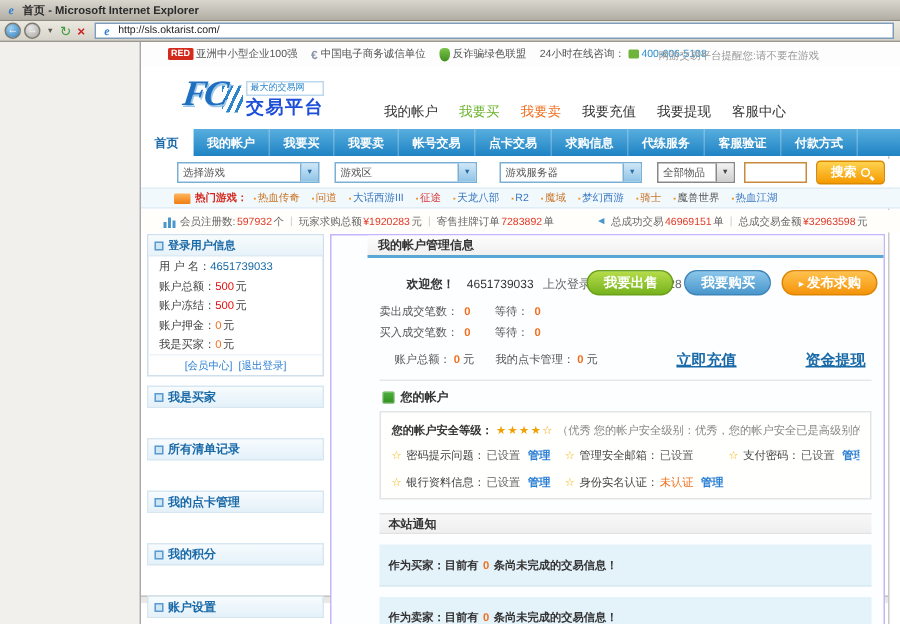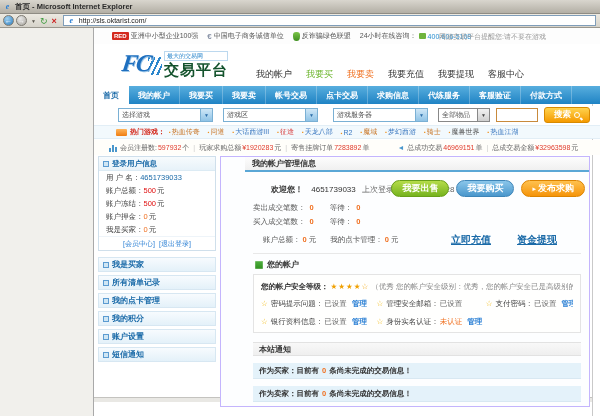--- a/index.html
+++ b/index.html
@@ -53,21 +53,21 @@
 
   
   .header { position:absolute; left:0; top:16px; width:507px; height:42px; background:#fff; }
   .logo { position:absolute; left:28px; top:6px; display:flex; align-items:flex-end; }
   .logo-mark { font:italic bold 24px "Liberation Serif",serif; color:#1e6fbf;
     letter-spacing:-2px; transform:skewX(-8deg); text-shadow:1px 1px 0 #9cc6e8; }
   .logo-waves { width:14px; height:18px; margin:0 2px 2px -2px;
     background:repeating-linear-gradient(115deg,#2a86cc 0 2px,transparent 2px 5px); }
   .logo-right { display:flex; flex-direction:column; line-height:1; }
   .logo-small { font-size:6px; color:#2a86cc; border:1px solid #bcd8ee; padding:1px 2px; margin-bottom:1px; }
-  .logo-text { font-size:15px; font-weight:bold; color:#14532d; letter-spacing:1px; }
+  .logo-text { font-size:12px; font-weight:bold; color:#1d4ed8; letter-spacing:1px; }
   .quicklinks { position:absolute; left:162px; top:24px; display:flex; gap:14px;
     font-size:9px; white-space:nowrap; }
   .ql { color:#333; cursor:pointer; }
   .ql.buy { color:#6cb52d; } .ql.sell { color:#f07020; }
 
   
   .mainnav { position:absolute; left:0; top:58px; width:507px; height:18px;
     background:linear-gradient(#58aede,#1f83c4); display:flex; align-items:stretch; }
   .tab { padding:0 9px; display:flex; align-items:center; font-size:8px; font-weight:bold;
     color:#fff; border-right:1px solid rgba(255,255,255,.25); cursor:pointer; white-space:nowrap; }
@@ -121,21 +121,21 @@
   .ufield { display:flex; align-items:center; height:13px; padding-left:7px; font-size:7.5px; color:#444; white-space:nowrap; }
   .uval { font-weight:normal; }
   .uval.id { color:#1a6aa8; font-weight:normal; }
   .uval.red { color:#e01010; }
   .uval.orange { color:#f07020; }
   .uunit { color:#444; margin-left:1px; }
   .ulinks { display:flex; justify-content:center; gap:4px; height:14px; align-items:center;
     font-size:7px; color:#2a7fd4; border-top:1px solid #eef4f9; }
   .ulinks span { cursor:pointer; }
   .smenu { margin-top:6px; }
-  .smenu-item { height:15px; margin-bottom:3px; border:1px solid #d7e7f2;
+  .smenu-item { height:15px; margin-bottom:20px; border:1px solid #d7e7f2;
     background:linear-gradient(#f7fbfe,#e4f1f9); display:flex; align-items:center;
     padding-left:4px; font-size:8px; font-weight:bold; color:#1a6aa8; cursor:pointer; white-space:nowrap; }
 
   .main { position:absolute; left:126px; top:128px; width:370px; }
   .panel { border:1px solid #c4b5fd; background:#fdfeff;padding-left:24px; }
   .panel-hd { height:15px; background:linear-gradient(#fdfdfd,#f0f0f0); border-bottom:2px solid #5aa7d6;
     display:flex; align-items:center; padding-left:7px; font-size:8px; font-weight:bold; color:#333; }
   .panel-bd { padding:6px 8px 4px 8px; position:relative; }
 
   .welcome { font-size:8px; color:#333; margin:6px 0 8px 18px; white-space:nowrap; }
@@ -149,42 +149,42 @@
   .abtn.buyb  { background:linear-gradient(#8ac6ea,#4a97cc); border:1px solid #3d85b8; }
   .abtn.postb { background:linear-gradient(#ffc14e,#f5940a); border:1px solid #dd8400; }
   .abtn .parrow { font-size:7px; }
 
   .traderow { font-size:7.5px; color:#555; margin:4px 0 4px 0; white-space:nowrap; }
   .traderow .tval { color:#f07020; font-weight:bold; margin:0 14px 0 4px; }
   .balrow { font-size:7.5px; color:#555; margin:8px 0 6px 10px; white-space:nowrap; position:relative; }
   .balrow .tval { color:#f07020; font-weight:bold; margin:0 2px; }
   .fund-link { position:absolute; top:-2px; font-size:10px; font-weight:bold; color:#1a6aa8;
     text-decoration:underline; cursor:pointer; }
-  .fund-link.recharge { left:188px; } .fund-link.withdraw { left:254px; }
+  .fund-link.recharge { left:188px; } .fund-link.withdraw { left:274px; }
 
   .sect-hd { display:flex; align-items:center; gap:4px; border-top:1px solid #e8e8e8;
     margin-top:8px; padding:5px 0 4px 2px; font-size:8px; font-weight:bold; color:#333; }
   .grid-ic { width:8px; height:8px; background:
     linear-gradient(#4faf3f,#2f8f1f); border-radius:1px; box-shadow:inset 0 0 0 1px #fff3; }
   .acct-box { border:1px solid #e4e4e4; background:#fffffe; padding:5px 7px; font-size:7.5px; color:#444; }
   .sec-line { margin:2px 0 7px 0; white-space:nowrap; overflow:hidden; }
   .sec-line .lbl { font-weight:bold; color:#333; }
   .stars { color:#f0a000; letter-spacing:1px; }
   .sec-note { color:#888; }
   .acct-grid { display:grid; grid-template-columns:37% 35% 28%; row-gap:8px; }
   .acct-item { white-space:nowrap; overflow:hidden; }
   .star-sm { color:#f0b400; margin-right:1px; }
   .acct-status { color:#666; margin-left:1px; }
   .acct-status.warn { color:#f07020; }
   .mini-link { color:#2a7fd4; margin-left:3px; cursor:pointer;font-weight:bold; }
 
   .notice-hd { height:14px; background:linear-gradient(#f8f8f8,#efefef); border:1px solid #e2e2e2;
     border-left:none; border-right:none; display:flex; align-items:center; padding-left:6px;
     font-size:8px; font-weight:bold; color:#333; margin-top:9px; }
-  .notice-row { height:16px; background:#e4f2fa; border-bottom:1px solid #d8e8f2; margin-top:7px;
+  .notice-row { height:28px; background:#e4f2fa; border-bottom:1px solid #d8e8f2; margin-top:7px;
     display:flex; align-items:center; padding-left:6px; font-size:7.5px; font-weight:bold; color:#333; white-space:nowrap; }
   .notice-row .cnt { color:#f07020; margin:0 3px; }
 </style>
 </head>
 <body>
 
 <div id="screen">
 
   <div class="titlebar">
     <span class="ie-e">e</span>

